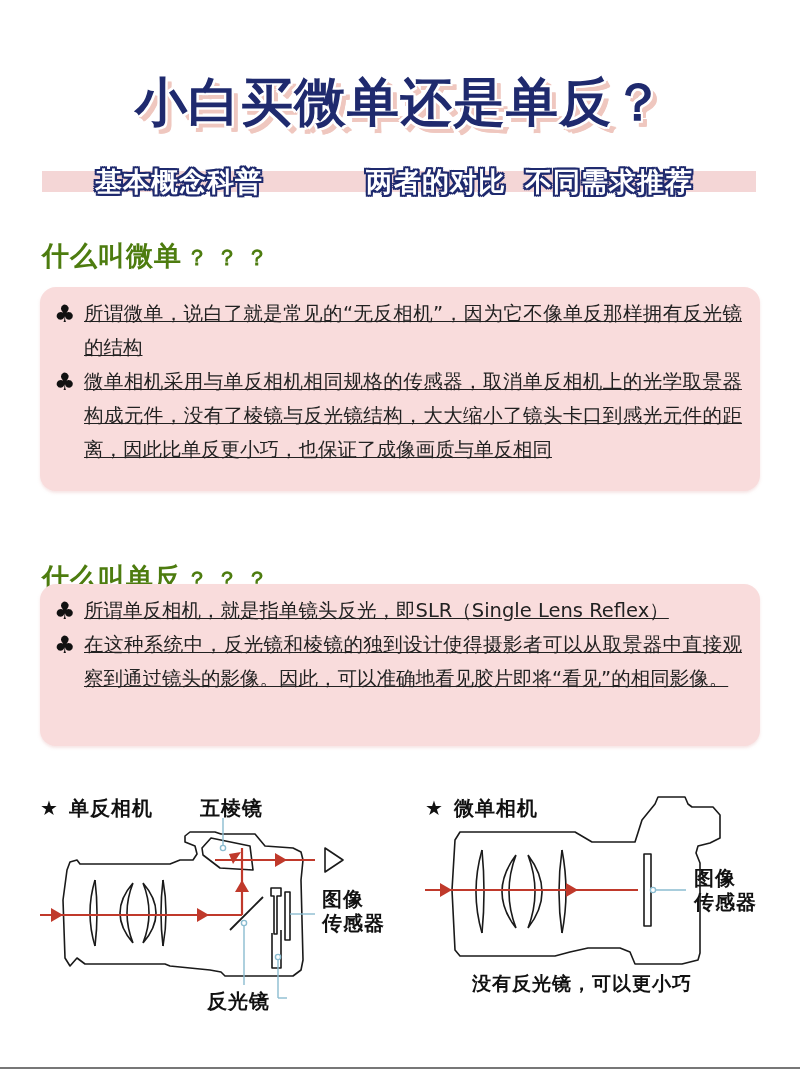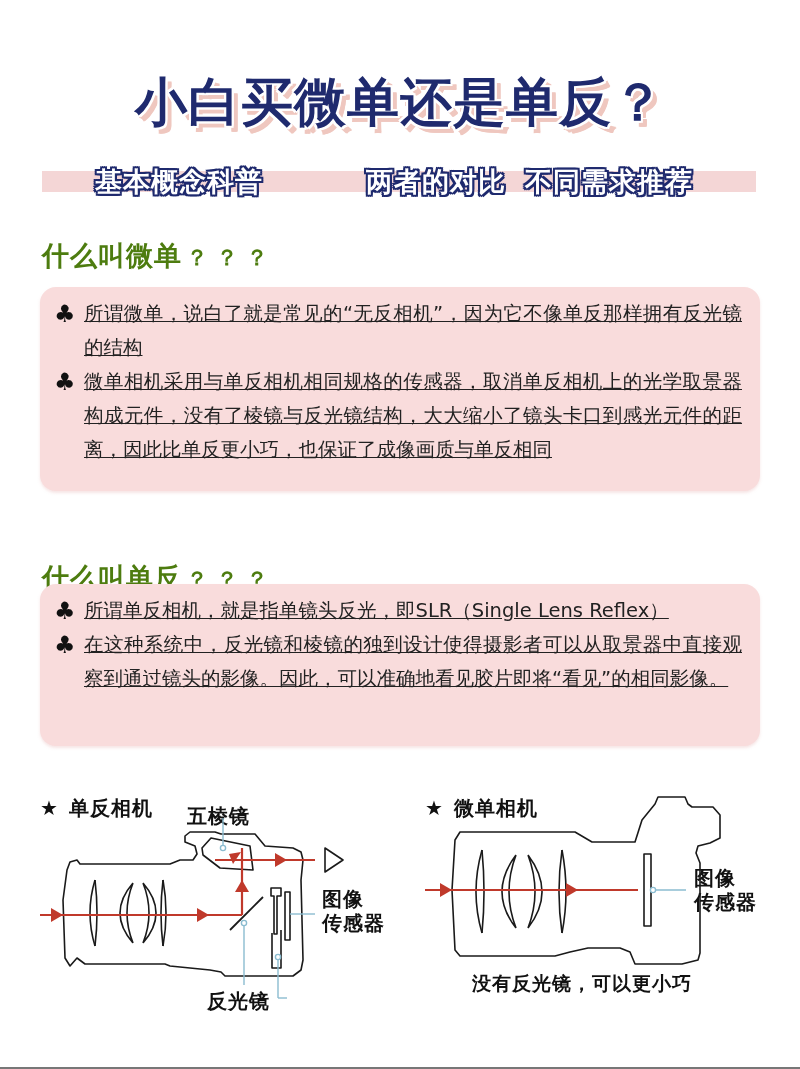--- a/index.html
+++ b/index.html
@@ -102,21 +102,21 @@
   </div>
   <div class="item">
     <span class="bullet">♣</span>
     <span class="txt">在这种系统中，反光镜和棱镜的独到设计使得摄影者可以从取景器中直接观察到通过镜头的影像。因此，可以准确地看见胶片即将“看见”的相同影像。</span>
   </div>
 </div>
 
 <div class="diag-label" style="left:40px; top:795px;">
   <span class="star">★</span><span>单反相机</span>
 </div>
-<div class="diag-label" style="left:187px; top:795px;margin-top:8px;">五棱镜</div>
+<div class="diag-label" style="left:200px; top:795px;">五棱镜</div>
 <div class="diag-label" style="left:322px; top:887px; line-height:24px;">
   <div>图像</div>
   <div>传感器</div>
 </div>
 <div class="diag-label" style="left:207px; top:988px;">反光镜</div>
 
 <svg class="diagram" style="left:25px; top:780px;" width="380" height="240" viewBox="0 0 380 240">
   <g fill="none" stroke="#1a1a1a" stroke-width="1.6" stroke-linejoin="round">
 
     <path d="M160 56 L165 52 L190 52 L196 54 L230 54 L235 60 L240 66 L268 68 L276 72 L278 80 L276 100 L278 180 L276 190 L268 196 L200 196 L196 192 L185 190 L165 188 L145 186 L140 184 L60 184 L52 178 L45 186 L40 178 L38 120 L42 90 L45 82 L52 80 L55 84 L145 84 L155 80 L168 80 L172 74 L170 66 L160 62 Z"></path>

